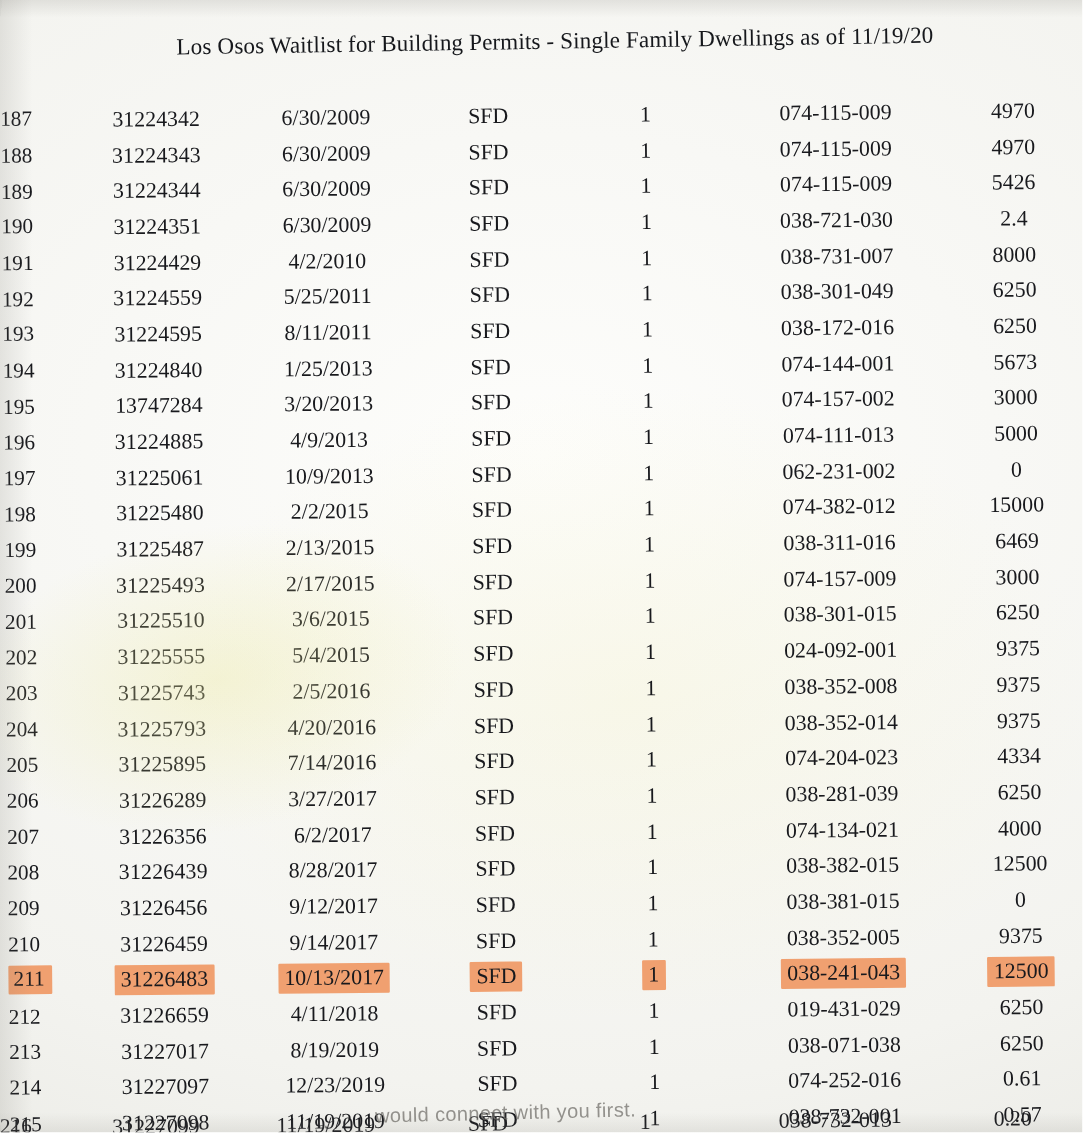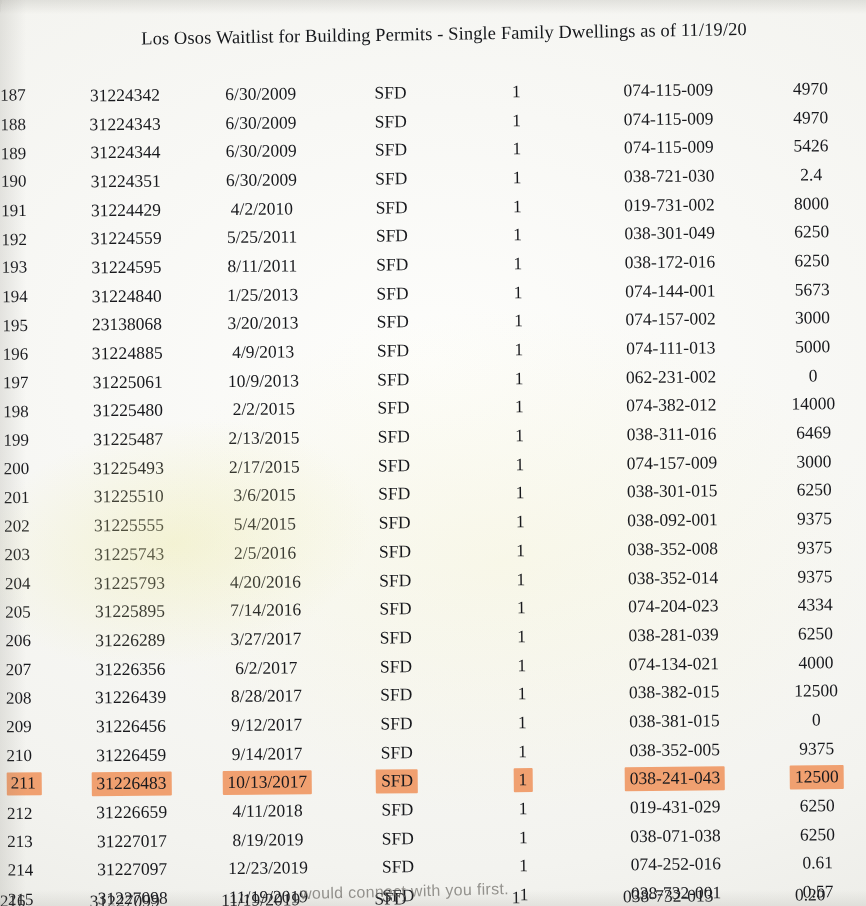--- a/index.html
+++ b/index.html
@@ -194,21 +194,21 @@
             <td class="c-qty"><span class="cell">1</span></td>
             <td class="c-apn"><span class="cell">038-721-030</span></td>
             <td class="c-size"><span class="cell">2.4</span></td>
           </tr>
           <tr>
             <td class="c-idx"><span class="cell">191</span></td>
             <td class="c-num"><span class="cell">31224429</span></td>
             <td class="c-date"><span class="cell">4/2/2010</span></td>
             <td class="c-type"><span class="cell">SFD</span></td>
             <td class="c-qty"><span class="cell">1</span></td>
-            <td class="c-apn"><span class="cell">019-731-002</span></td>
+            <td class="c-apn"><span class="cell">038-731-007</span></td>
             <td class="c-size"><span class="cell">8000</span></td>
           </tr>
           <tr>
             <td class="c-idx"><span class="cell">192</span></td>
             <td class="c-num"><span class="cell">31224559</span></td>
             <td class="c-date"><span class="cell">5/25/2011</span></td>
             <td class="c-type"><span class="cell">SFD</span></td>
             <td class="c-qty"><span class="cell">1</span></td>
             <td class="c-apn"><span class="cell">038-301-049</span></td>
             <td class="c-size"><span class="cell">6250</span></td>
@@ -226,21 +226,21 @@
             <td class="c-idx"><span class="cell">194</span></td>
             <td class="c-num"><span class="cell">31224840</span></td>
             <td class="c-date"><span class="cell">1/25/2013</span></td>
             <td class="c-type"><span class="cell">SFD</span></td>
             <td class="c-qty"><span class="cell">1</span></td>
             <td class="c-apn"><span class="cell">074-144-001</span></td>
             <td class="c-size"><span class="cell">5673</span></td>
           </tr>
           <tr>
             <td class="c-idx"><span class="cell">195</span></td>
-            <td class="c-num"><span class="cell">23138068</span></td>
+            <td class="c-num"><span class="cell">13747284</span></td>
             <td class="c-date"><span class="cell">3/20/2013</span></td>
             <td class="c-type"><span class="cell">SFD</span></td>
             <td class="c-qty"><span class="cell">1</span></td>
             <td class="c-apn"><span class="cell">074-157-002</span></td>
             <td class="c-size"><span class="cell">3000</span></td>
           </tr>
           <tr>
             <td class="c-idx"><span class="cell">196</span></td>
             <td class="c-num"><span class="cell">31224885</span></td>
             <td class="c-date"><span class="cell">4/9/2013</span></td>
@@ -258,21 +258,21 @@
             <td class="c-apn"><span class="cell">062-231-002</span></td>
             <td class="c-size"><span class="cell">0</span></td>
           </tr>
           <tr>
             <td class="c-idx"><span class="cell">198</span></td>
             <td class="c-num"><span class="cell">31225480</span></td>
             <td class="c-date"><span class="cell">2/2/2015</span></td>
             <td class="c-type"><span class="cell">SFD</span></td>
             <td class="c-qty"><span class="cell">1</span></td>
             <td class="c-apn"><span class="cell">074-382-012</span></td>
-            <td class="c-size"><span class="cell">14000</span></td>
+            <td class="c-size"><span class="cell">15000</span></td>
           </tr>
           <tr>
             <td class="c-idx"><span class="cell">199</span></td>
             <td class="c-num"><span class="cell">31225487</span></td>
             <td class="c-date"><span class="cell">2/13/2015</span></td>
             <td class="c-type"><span class="cell">SFD</span></td>
             <td class="c-qty"><span class="cell">1</span></td>
             <td class="c-apn"><span class="cell">038-311-016</span></td>
             <td class="c-size"><span class="cell">6469</span></td>
           </tr>
@@ -293,21 +293,21 @@
             <td class="c-qty"><span class="cell">1</span></td>
             <td class="c-apn"><span class="cell">038-301-015</span></td>
             <td class="c-size"><span class="cell">6250</span></td>
           </tr>
           <tr>
             <td class="c-idx"><span class="cell">202</span></td>
             <td class="c-num"><span class="cell">31225555</span></td>
             <td class="c-date"><span class="cell">5/4/2015</span></td>
             <td class="c-type"><span class="cell">SFD</span></td>
             <td class="c-qty"><span class="cell">1</span></td>
-            <td class="c-apn"><span class="cell">038-092-001</span></td>
+            <td class="c-apn"><span class="cell">024-092-001</span></td>
             <td class="c-size"><span class="cell">9375</span></td>
           </tr>
           <tr>
             <td class="c-idx"><span class="cell">203</span></td>
             <td class="c-num"><span class="cell">31225743</span></td>
             <td class="c-date"><span class="cell">2/5/2016</span></td>
             <td class="c-type"><span class="cell">SFD</span></td>
             <td class="c-qty"><span class="cell">1</span></td>
             <td class="c-apn"><span class="cell">038-352-008</span></td>
             <td class="c-size"><span class="cell">9375</span></td>

